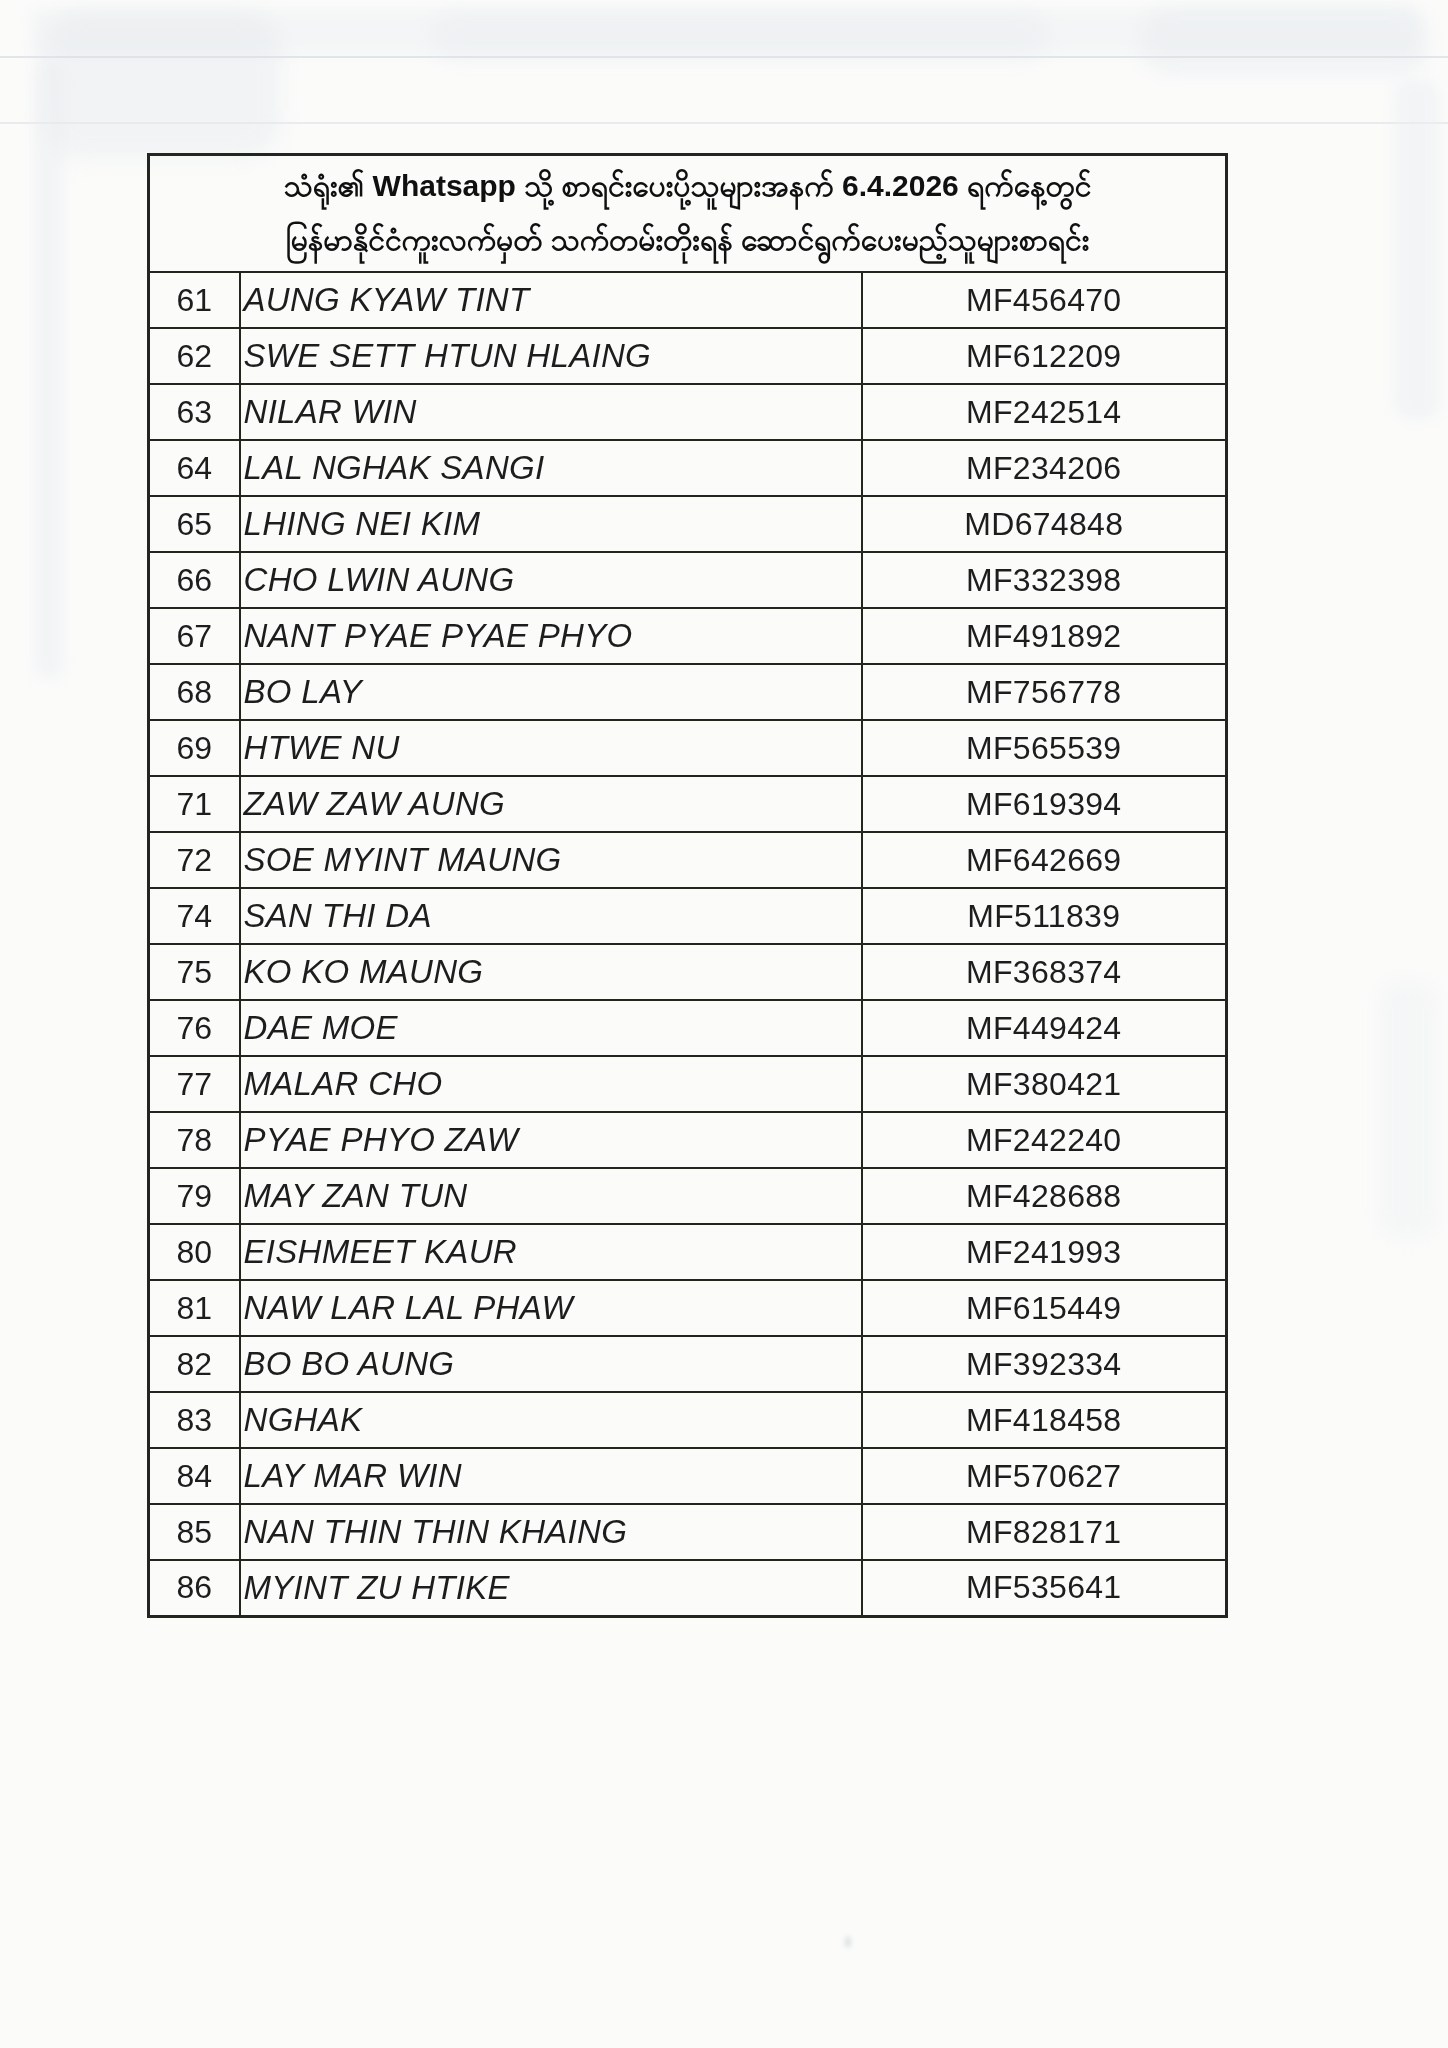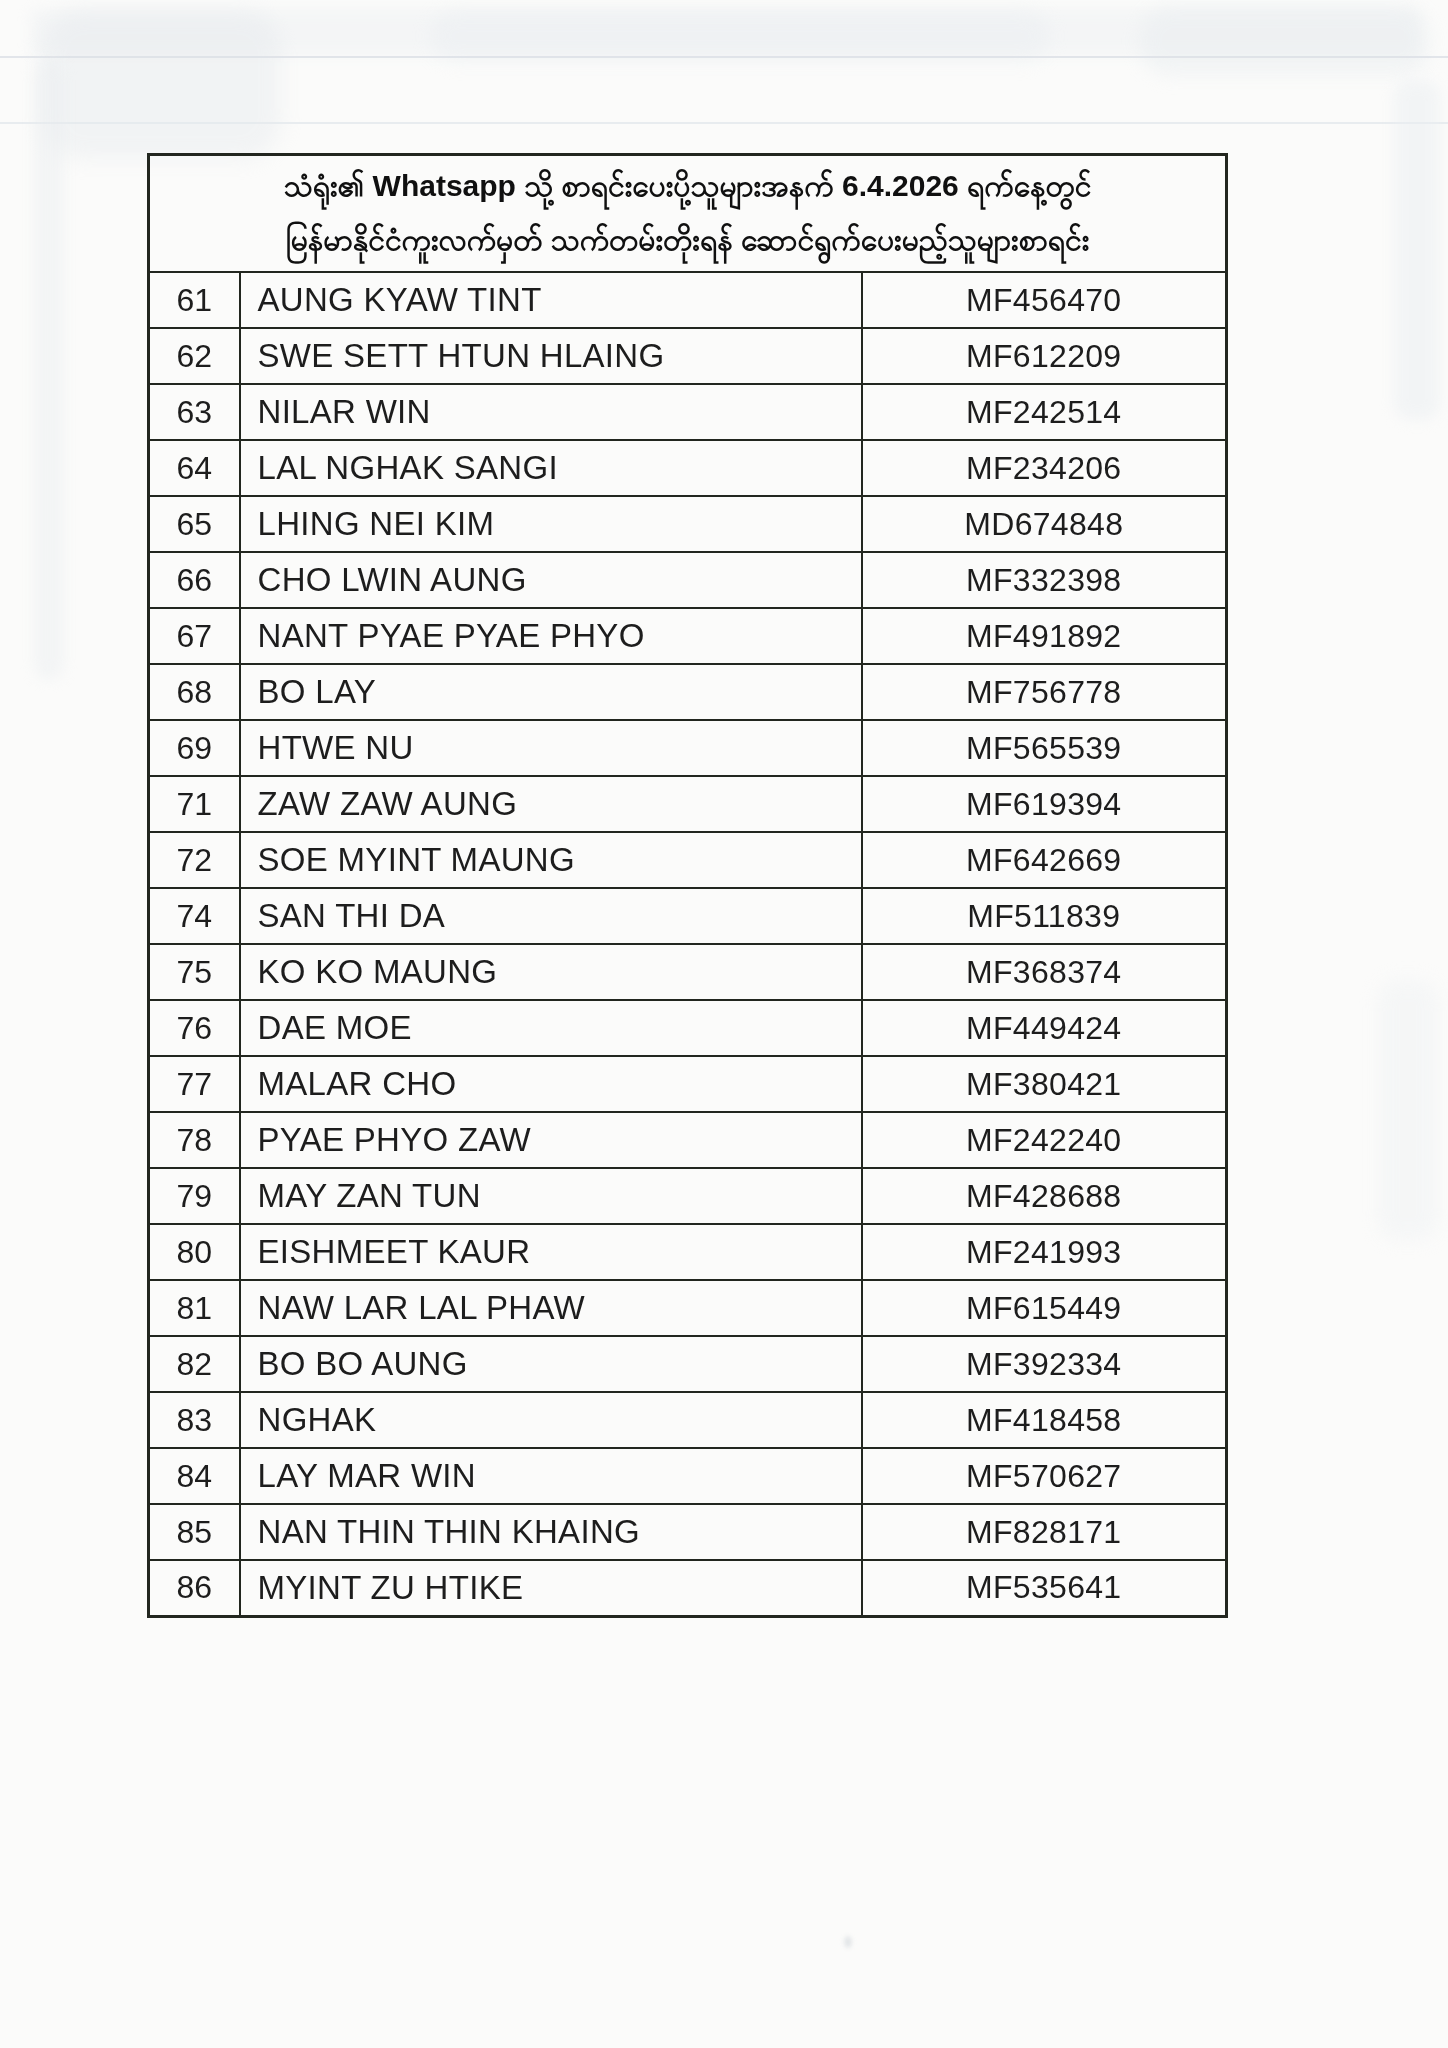--- a/index.html
+++ b/index.html
@@ -54,21 +54,21 @@
     padding:8px 6px 10px 6px;
     text-align:center;
     vertical-align:middle;
     font-weight:bold;
     color:var(--ink-bold);
   }
   .title-line-1{font-size:30px;line-height:1.45;}
   .title-line-2{font-size:30px;line-height:1.45;margin-top:10px;}
   td{height:56px;vertical-align:middle;color:var(--ink);}
   td.no-cell{text-align:center;font-size:32px;}
-  td.name-cell{text-align:left;padding-left:17px;font-size:33px;letter-spacing:.3px;}
+  td.name-cell{text-align:left;padding-left:3px;font-size:33px;letter-spacing:.3px;font-style:italic;}
   td.pass-cell{text-align:center;font-size:32px;letter-spacing:.3px;}
 </style>
 </head>
 <body>
 
 <div class="art art-band-top"></div>
 <div class="art art-blob-topleft"></div>
 <div class="art art-blob-topmid"></div>
 <div class="art art-blob-topright"></div>
 <div class="art art-line-1"></div>

